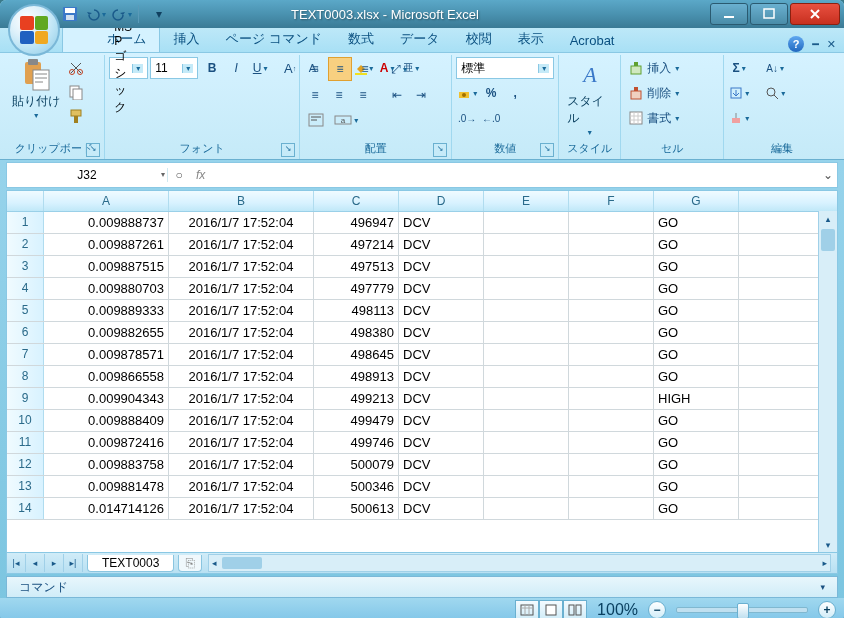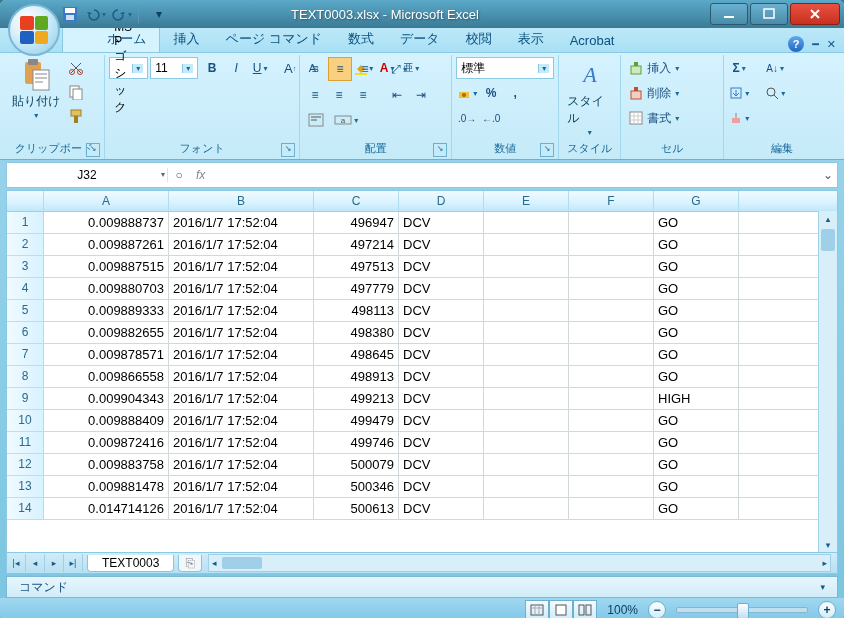--- a/index.html
+++ b/index.html
@@ -264,21 +264,21 @@
 }
 .cell {
   border-right: 1px solid #d0d8dc;
   padding: 0 4px;
   line-height: 21px;
   color: #000;
   font-size: 13px;
   white-space: nowrap;
 }
 .cell.colA { width: 116px; text-align: right; }
-.cell.colB { width: 136px; text-align: left; }
+.cell.colB { width: 136px; text-align: center; }
 .cell.colC { width: 76px; text-align: right; }
 .cell.colD { width: 76px; text-align: left; }
 .cell.colE { width: 76px; }
 .cell.colF { width: 76px; }
 .cell.colG { width: 76px; text-align: left; }
 
 
 .sheet-tab-row {
   height: 20px;
   display: flex; align-items: center;
@@ -348,21 +348,21 @@
   border-radius: 0 0 6px 6px;
   gap: 6px;
 }
 .view-grp { display: flex; }
 .view-btn {
   width: 22px; height: 18px;
   border: 1px solid #6ab0d0;
   background: linear-gradient(to bottom, #f4fbff, #d0ecf8);
   display: flex; align-items: center; justify-content: center;
 }
-.zoom-pct { color: #0a4060; font-size: 12px; padding: 0 4px;}
+.zoom-pct { color: #0a4060; font-size: 16px; padding: 0 4px;}
 .zoom-slider {
   width: 130px; height: 4px;
   background: #c0e0f0;
   position: relative;
   border: 1px solid #80b8d0;
   border-radius: 2px;
   margin: 0 4px;
 }
 .zoom-slider .zthumb {
   position: absolute; left: 50%; top: -5px;

